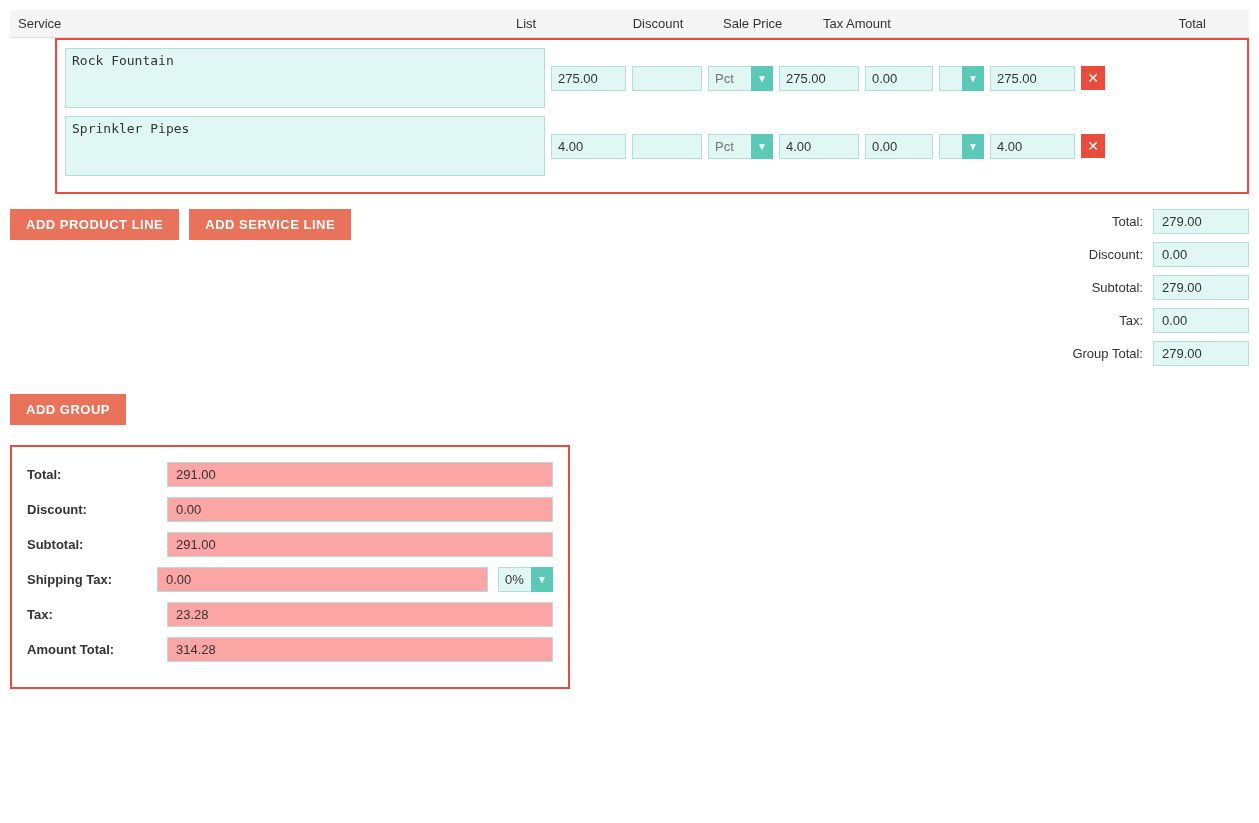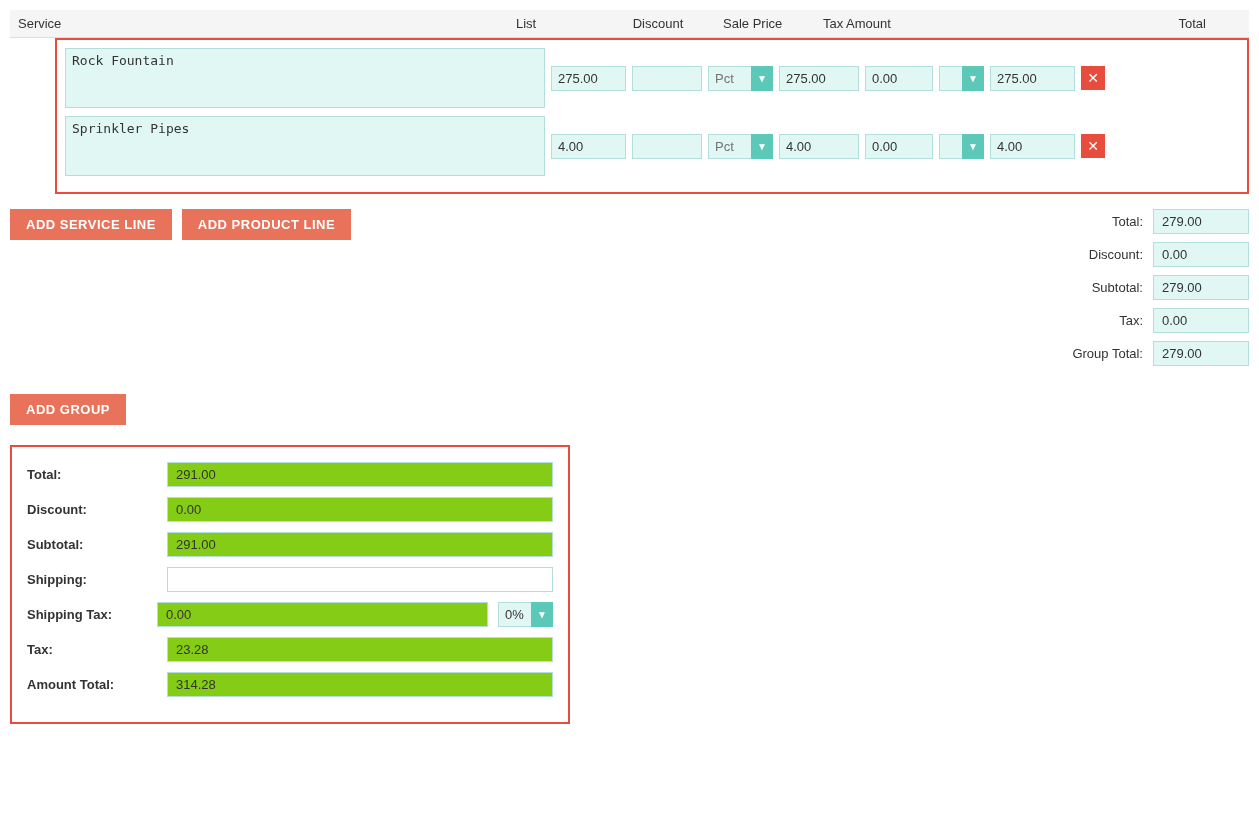--- a/index.html
+++ b/index.html
@@ -222,21 +222,21 @@
     }
     .total-label {
       width: 130px;
       font-size: 13px;
       font-weight: bold;
       color: #333;
     }
     .total-input {
       flex: 1;
       border: 1px solid #b2dfdb;
-      background: #84cc16;
+      background: #fca5a5;
       padding: 4px 8px;
       font-size: 13px;
       color: #333;
       outline: none;
     }
     .total-input.empty {
       background: #fff;
     }
 
     .shipping-row {
@@ -342,22 +342,22 @@
     </div>
     <input class="input-teal col-total-input" type="text" value="4.00" style="">
     <button class="delete-btn">✕</button>
   </div>
 </div>
 
 
 <div style="display:flex; margin-bottom:20px;">
   <div style="display:flex; flex-direction:column; gap:10px; flex:1;">
     <div style="display:flex; gap:10px; align-items:flex-start;">
+      <button class="btn-add">ADD PRODUCT LINE</button>
       <button class="btn-add">ADD SERVICE LINE</button>
-      <button class="btn-add">ADD PRODUCT LINE</button>
     </div>
   </div>
 
   <div class="summary-right">
     <div class="summary-row">
       <span class="summary-label">Total:</span>
       <input class="summary-input" type="text" value="279.00" style="">
     </div>
     <div class="summary-row">
       <span class="summary-label">Discount:</span>
@@ -392,24 +392,20 @@
   <div class="total-row">
     <span class="total-label">Discount:</span>
     <input class="total-input" type="text" value="0.00" style="">
   </div>
 
   <div class="total-row">
     <span class="total-label">Subtotal:</span>
     <input class="total-input" type="text" value="291.00" style="">
   </div>
 
-  <div class="total-row">
-    <span class="total-label">Shipping:</span>
-    <input class="total-input empty" type="text" style="">
-  </div>
 
   <div class="shipping-row">
     <span class="total-label">Shipping Tax:</span>
     <input class="total-input" style="flex: 1 1 0%;" type="text" value="0.00">
     <div class="shipping-pct-wrapper">
       <select class="shipping-pct-select">
         <option>0%</option>
         <option>5%</option>
         <option>10%</option>
       </select>

